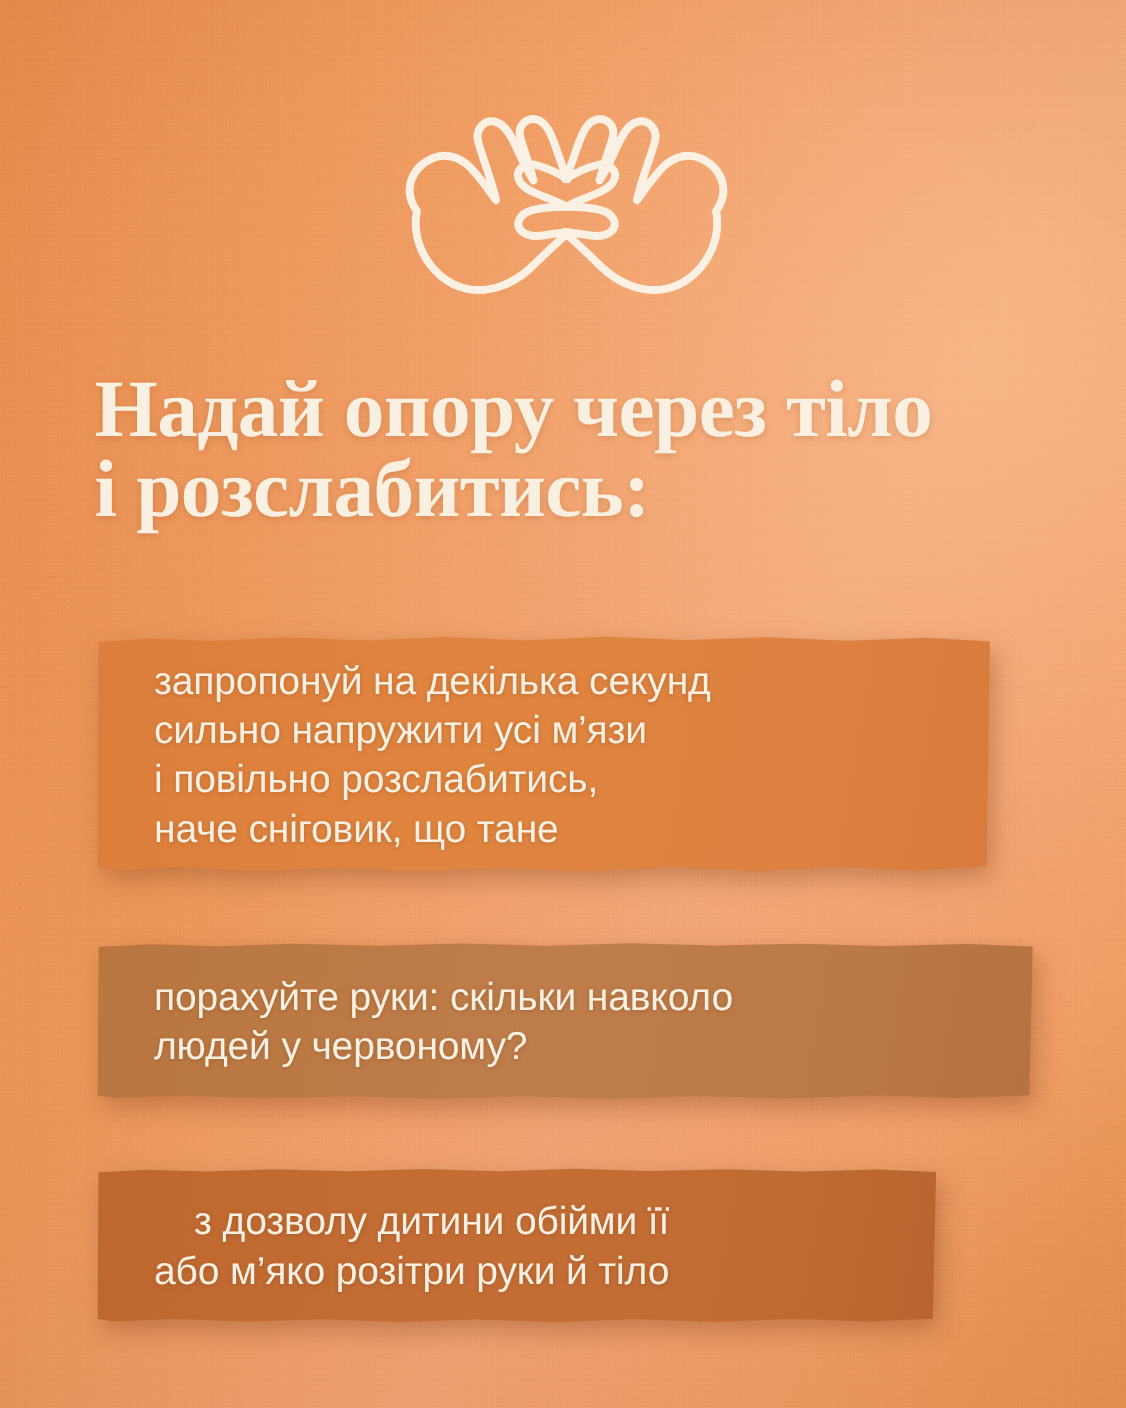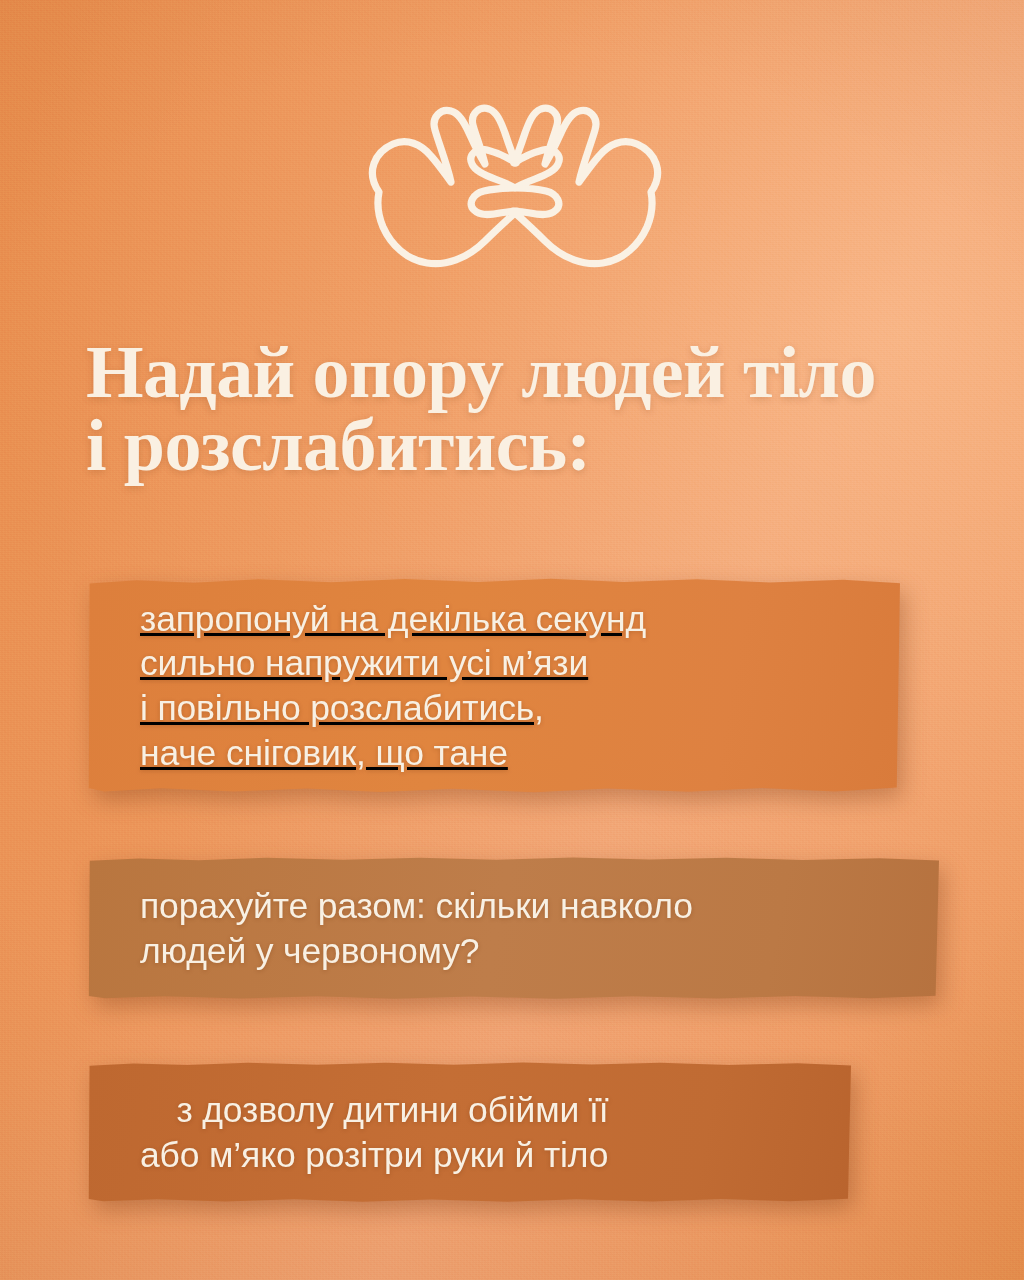--- a/index.html
+++ b/index.html
@@ -106,21 +106,21 @@
     z-index:2;
     color:#F8F0E3;
     font-size:35.5px;
     line-height:1.255;
     letter-spacing:-0.15px;
     text-shadow:0 1px 4px rgba(106,46,12,0.28);
     white-space:pre-line;
   }
 
   
-  #block-1 { left:88px; top:578px; width:812px; height:216px;text-decoration:underline; }
+  #block-1 { left:88px; top:578px; width:812px; height:216px; }
   #block-1 .bg {
     background:linear-gradient(100deg, #DD7F3C 0%, #E0853F 44%, #DE8141 78%, #D97B3B 100%);
   }
   #block-1 .txt { padding:0 0 0 52px; }
 
   
   #block-2 { left:88px; top:857px; width:851px; height:143px; }
   #block-2 .bg {
     background:linear-gradient(100deg, #B9763F 0%, #BE7D4A 48%, #BB7945 80%, #B6723F 100%);
   }
@@ -187,35 +187,35 @@
                C215,116 205,115 195,113
                C188,112 182,111 178,111
                C188,120 200,131 210,141
                C228,159 250,166 268,163
                C288,160 304,145 312,127
                C317,115 318,102 316,92 Z"></path>
     </svg>
   </div>
 
   <h1 id="heading">
-    <span class="hl">Надай опору людей тіло</span>
+    <span class="hl">Надай опору через тіло</span>
     <span class="hl">і розслабитись:</span>
   </h1>
 
   <div class="block" id="block-1">
     <span class="bg"></span>
     <p class="txt">запропонуй на декілька секунд
 сильно напружити усі м’язи
 і повільно розслабитись,
 наче сніговик, що тане</p>
   </div>
 
   <div class="block" id="block-2">
     <span class="bg"></span>
-    <p class="txt">порахуйте разом: скільки навколо
+    <p class="txt">порахуйте руки: скільки навколо
 людей у червоному?</p>
   </div>
 
   <div class="block" id="block-3">
     <span class="bg"></span>
     <p class="txt">з дозволу дитини обійми її
 або м’яко розітри руки й тіло</p>
   </div>
 
   <div id="grain"></div>

